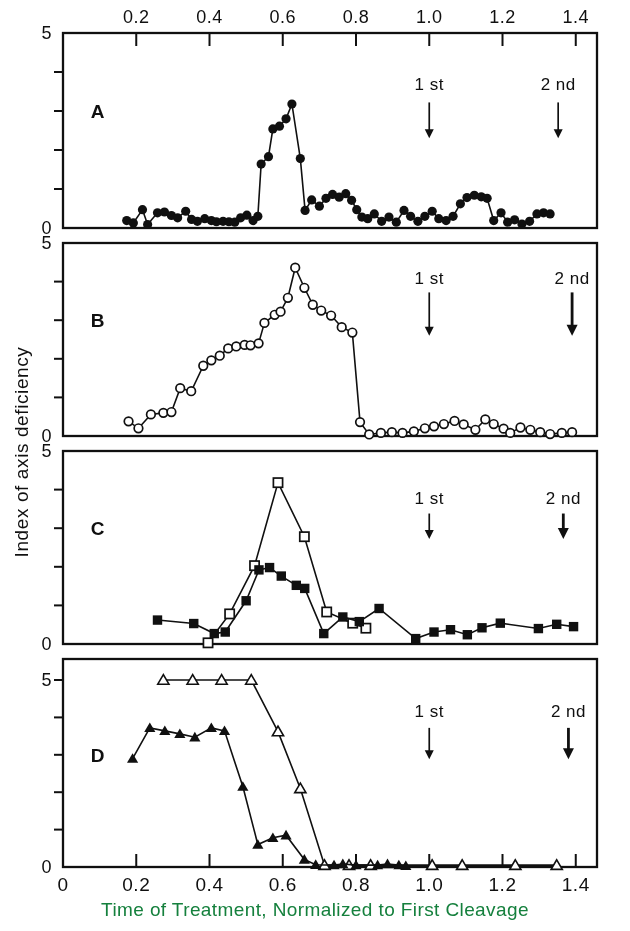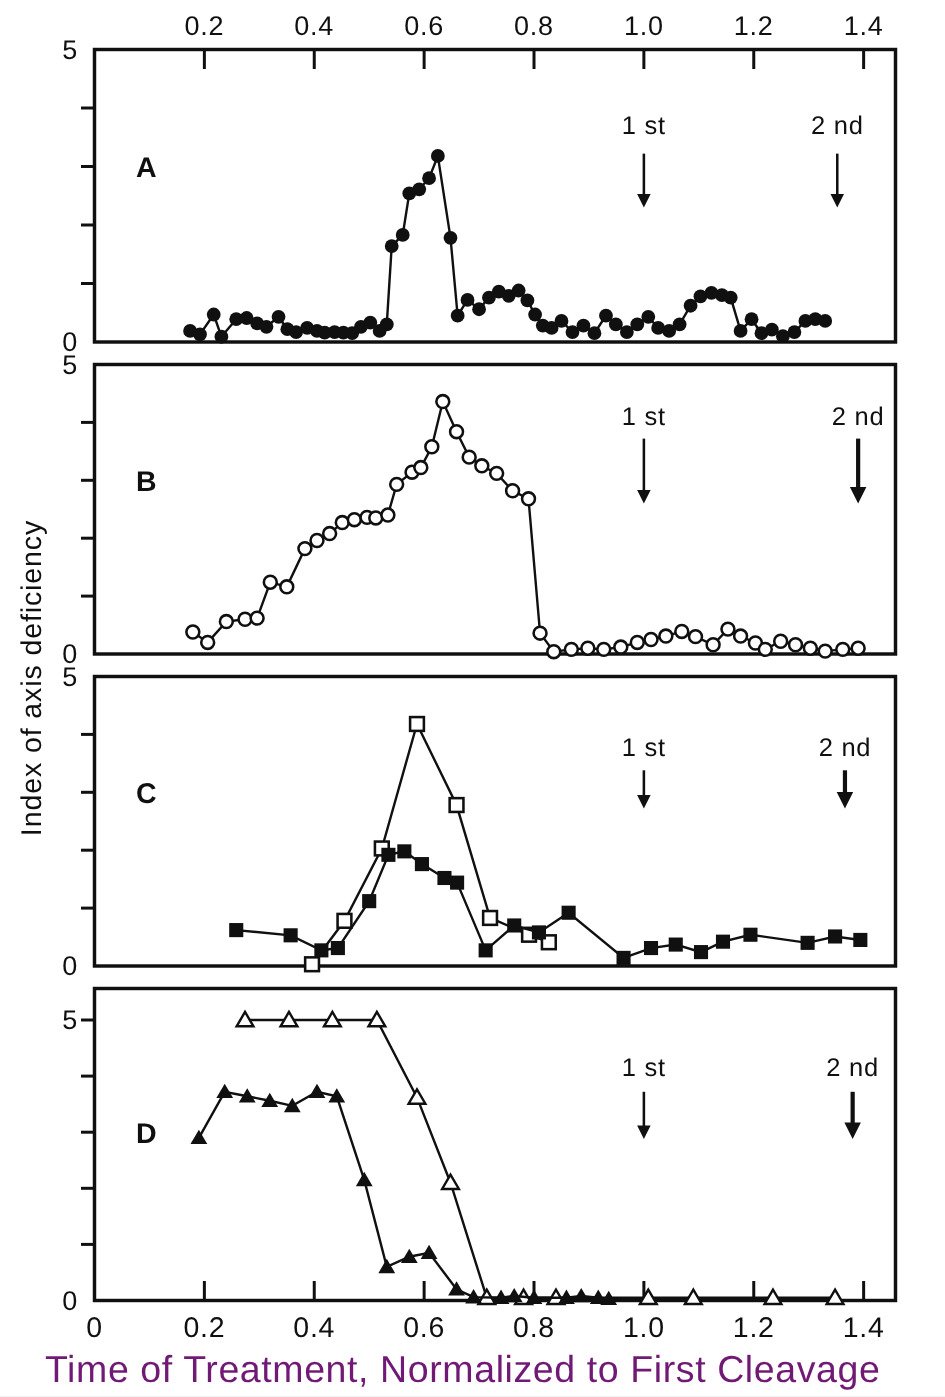--- a/index.html
+++ b/index.html
@@ -9,21 +9,21 @@
     font-family:"Liberation Sans", sans-serif;
   }
   svg text { font-family:"Liberation Sans", sans-serif; }
   .y-title {
     position:absolute; top:452px; left:22px; white-space:nowrap;
     transform:translate(-50%,-50%) rotate(-90deg);
     font-size:19px; letter-spacing:0.6px; color:#101010;
   }
   .x-title {
     position:absolute; left:30px; width:570px; top:899px;
-    text-align:left; font-size:25px; letter-spacing:0.4px; color:#701a75;
+    text-align:center; font-size:19px; letter-spacing:0.4px; color:#15803d;
   }
 </style>
 </head>
 <body>
 
 <div class="stage">
   <svg id="figure-svg" width="630" height="931" viewBox="0 0 630 931">
       <g>
         <rect x="63" y="33" width="534" height="195" fill="none" stroke="#101010" stroke-width="2.3"></rect>
         <line x1="54" y1="189" x2="63" y2="189" stroke="#101010" stroke-width="2"></line>

